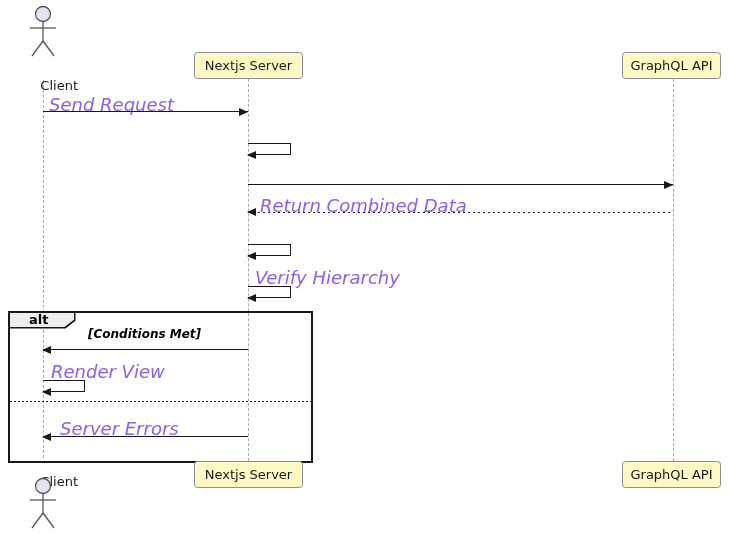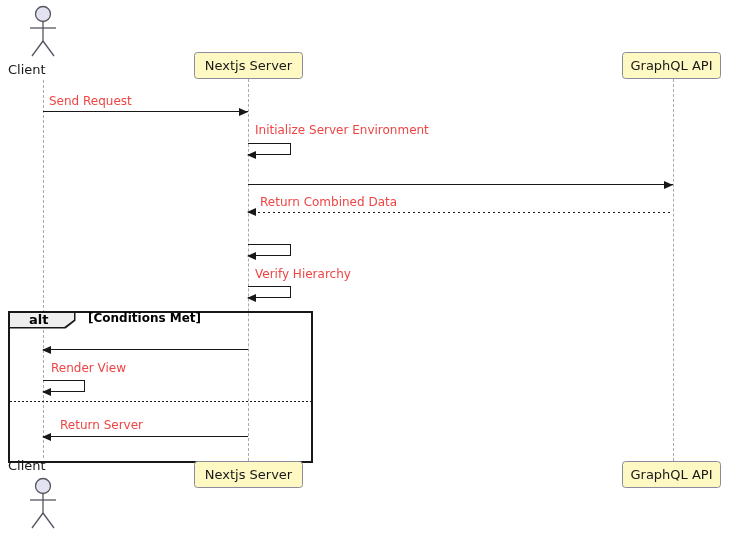--- a/index.html
+++ b/index.html
@@ -7,22 +7,22 @@
     position:relative;width:729px;height:541px;background:#fff;
     font-family:"DejaVu Sans","Liberation Sans",sans-serif;
     font-size:13px;color:#181818;overflow:hidden;
   }
   .lifeline{position:absolute;width:0;border-left:1px dashed #A9A9B3;}
   .pbox{
     position:absolute;background:#fef9c3;border:1px solid #8B8B9B;border-radius:3.5px;
     display:flex;align-items:center;justify-content:center;
     font-size:13px;color:#181818;box-sizing:border-box;white-space:nowrap;
   }
-  .actor-label{position:absolute;width:70px;text-align:left;font-size:13px;}
-  .msg-label{position:absolute;white-space:nowrap;font-size:12px;color:#ef4444;}
+  .actor-label{position:absolute;width:70px;text-align:right;font-size:13px;margin-top:16px;}
+  .msg-label{position:absolute;white-space:nowrap;font-size:18px;color:#8b5cf6;font-style:italic;}
   .arrow{position:absolute;height:0;border-top:1px solid #181818;}
   .arrow.dotted{border-top:none;height:1px;
     background:repeating-linear-gradient(90deg,#181818 0 2px,transparent 2px 5px);}
   .head-right{position:absolute;right:0;top:-4px;width:0;height:0;
     border-left:9px solid #181818;border-top:4px solid transparent;border-bottom:4px solid transparent;}
   .head-left{position:absolute;left:-1px;top:-4px;width:0;height:0;
     border-right:9px solid #181818;border-top:4px solid transparent;border-bottom:4px solid transparent;}
   .self-loop{position:absolute;border:1px solid #181818;border-left:none;box-sizing:border-box;}
   .self-loop .head-left{left:-1px;top:auto;bottom:-5px;}
   .alt-frame{position:absolute;border:2px solid #181818;box-sizing:border-box;background:transparent;}
@@ -55,21 +55,20 @@
   <div class="actor-label" style="left:8px;top:62px;">Client</div>
 
   <div class="pbox" style="left:194px;top:52px;width:109px;height:27px;">Nextjs Server</div>
   <div class="pbox" style="left:622px;top:52px;width:99px;height:27px;">GraphQL API</div>
 
   <div class="msg-label" style="left:49px;top:94px;">Send Request</div>
   <div class="arrow" style="left:43px;top:111px;width:205px;">
     <span class="head-right"></span>
   </div>
 
-  <div class="msg-label" style="left:255px;top:123px;">Initialize Server Environment</div>
   <div class="self-loop" style="left:248px;top:143px;width:43px;height:12px;">
     <span class="head-left"></span>
   </div>
 
   <div class="arrow" style="left:248px;top:184px;width:425px;">
     <span class="head-right"></span>
   </div>
 
   <div class="msg-label" style="left:260px;top:195px;">Return Combined Data</div>
   <div class="arrow dotted" style="left:248px;top:212px;width:425px;">
@@ -85,32 +84,32 @@
     <span class="head-left"></span>
   </div>
 
   <div class="alt-frame" style="left:8px;top:311px;width:305px;height:152px;">
     <div class="alt-tab-outer">
       <div class="alt-tab-inner"></div>
     </div>
     <div class="alt-op" style="left:19px;top:-1px;">alt</div>
     <div class="alt-divider" style="left:0;top:88px;width:301px;"></div>
   </div>
-  <div class="guard" style="left:88px;top:311px;">[Conditions Met]</div>
+  <div class="guard" style="left:88px;top:327px;font-style:italic;">[Conditions Met]</div>
 
   <div class="arrow" style="left:43px;top:349px;width:205px;">
     <span class="head-left"></span>
   </div>
 
   <div class="msg-label" style="left:51px;top:361px;text-align:right;">Render View</div>
   <div class="self-loop" style="left:43px;top:380px;width:42px;height:12px;">
     <span class="head-left"></span>
   </div>
 
-  <div class="msg-label" style="left:60px;top:418px;">Return Server</div>
+  <div class="msg-label" style="left:60px;top:418px;">Server Errors</div>
   <div class="arrow" style="left:43px;top:436px;width:205px;">
     <span class="head-left"></span>
   </div>
 
   <div class="actor-label" style="left:8px;top:458px;">Client</div>
   <svg class="actor-svg" style="left:18px;top:476px;" width="50" height="70" viewBox="0 0 50 70">
     <circle cx="25" cy="10" r="7.5" fill="#E2E2F0" stroke="#55555F" stroke-width="1.3"></circle>
     <line x1="25" y1="17.5" x2="25" y2="37" stroke="#55555F" stroke-width="1.3"></line>
     <line x1="12" y1="24" x2="38" y2="24" stroke="#55555F" stroke-width="1.3"></line>
     <line x1="25" y1="37" x2="14" y2="52" stroke="#55555F" stroke-width="1.3"></line>

